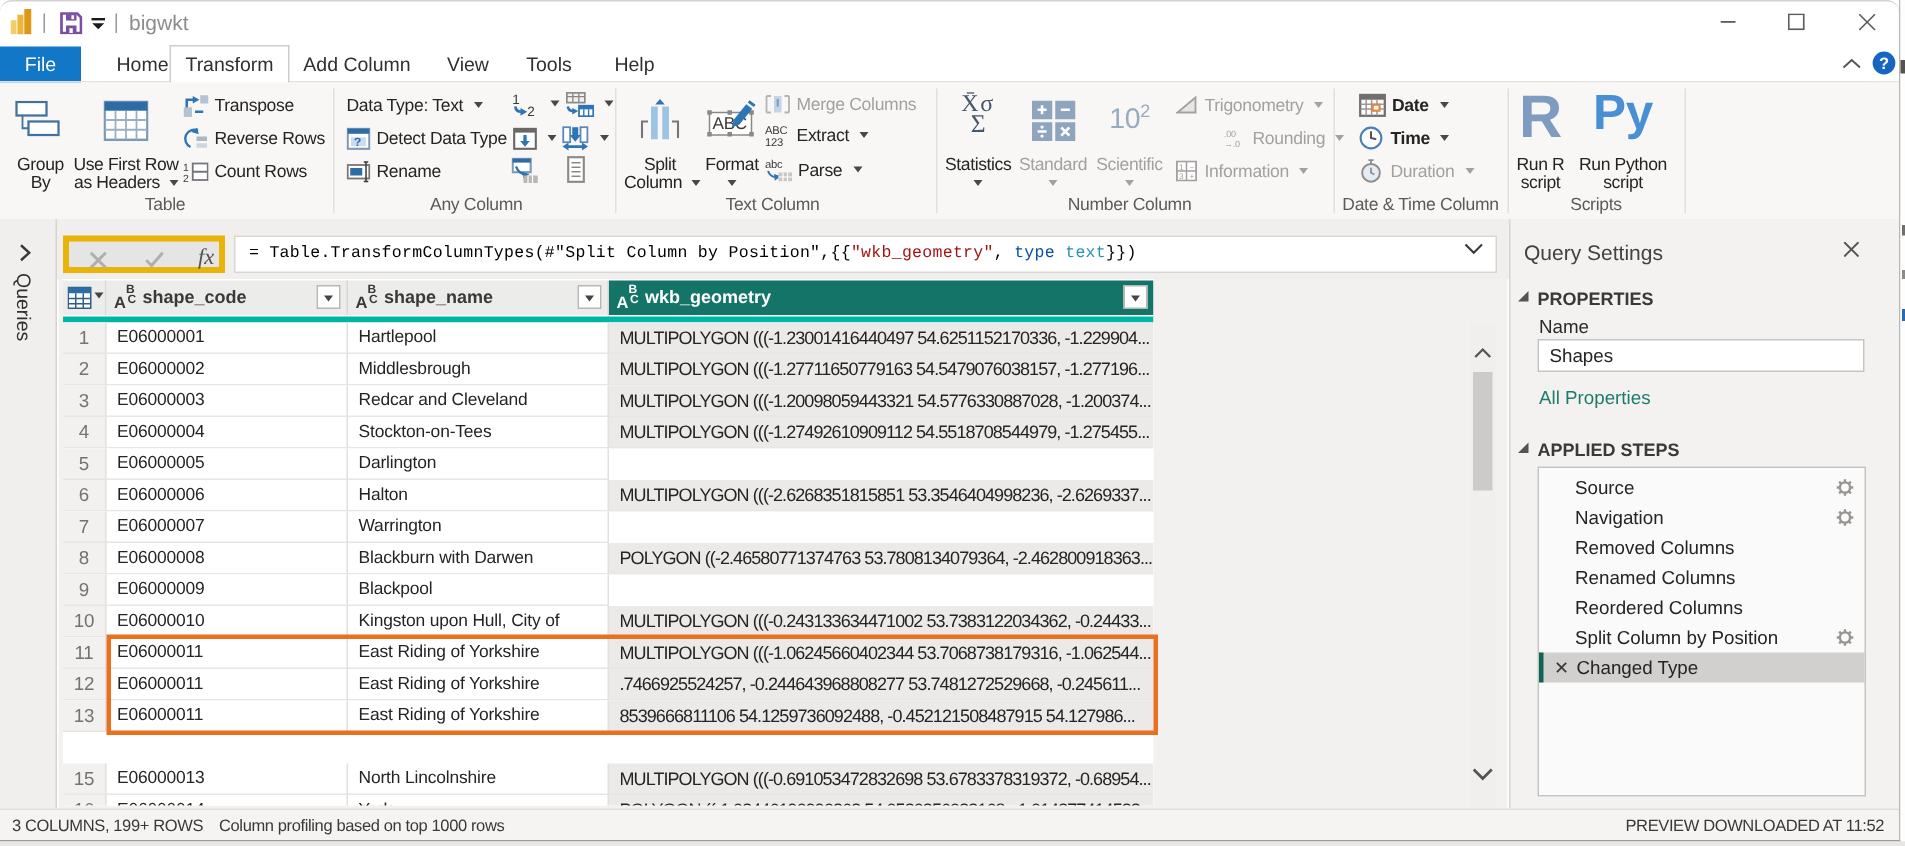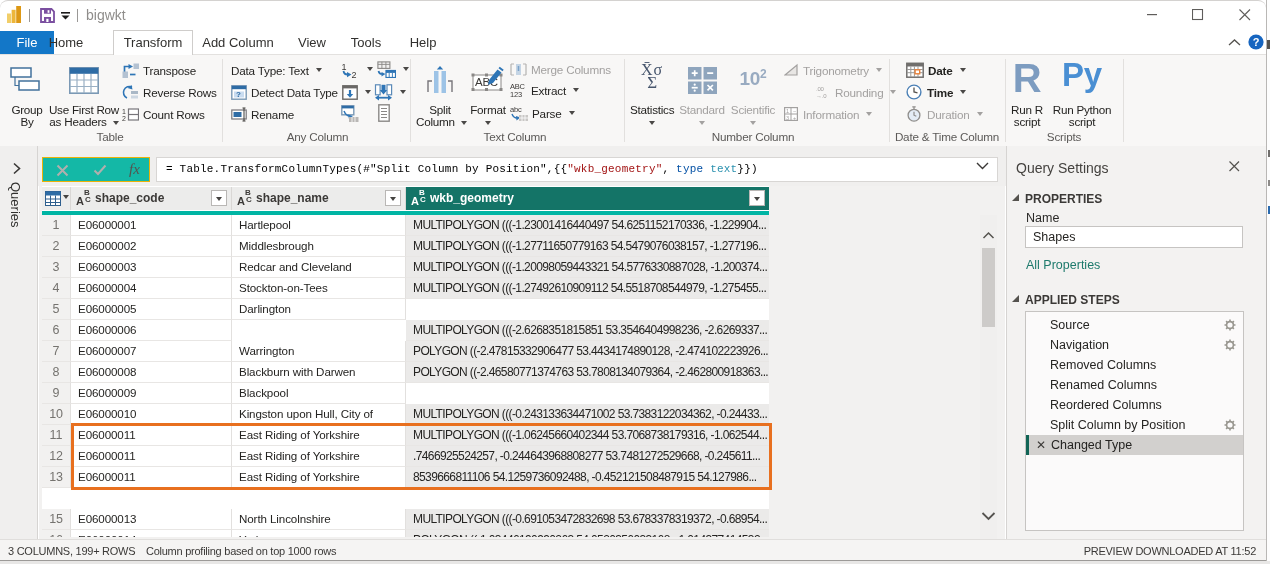--- a/index.html
+++ b/index.html
@@ -35,21 +35,21 @@
 .gray { color:#a3a1a0 !important; }
 .caret { display:inline-block; width:0; height:0; border-left:3.5px solid transparent;
   border-right:3.5px solid transparent; border-top:4px solid #4a4846; margin:0 0 1px 3px; }
 .caret.gray2 { border-top-color:#a3a1a0; }
 .rtext { color:#252422; }
 
 
 #midband { left:0; top:146px; width:1266px; height:40px; background:#f0efee; }
 #sidebar { left:0; top:146px; width:38px; height:393px; background:#f0efee; border-right:1px solid #d6d4d2; }
 #sbartxt { left:8px; top:182px; font-size:13px; color:#31302e; writing-mode:vertical-lr; }
-#fbtns { left:42px; top:157px; width:108px; height:25px; background:#14b8a6; border:1px solid #eab308; }
+#fbtns { left:42px; top:157px; width:108px; height:25px; background:#e5e5e5; border:4px solid #eab308; }
 #fbtns .fx { font-family:"Liberation Serif", serif; font-style:italic; font-size:15px; color:#55534f; }
 #finput { left:156px; top:157px; width:842px; height:25px; background:#fff; border:1px solid #d8d6d4;
   font-family:"Liberation Mono", monospace; font-size:11px; line-height:23px; white-space:pre; 
   padding-left:9px; color:#000; letter-spacing:0.2px;}
 #fchev { left:976px; top:162px; }
 
 
 #gridvoid { left:39px; top:186px; width:966px; height:353px; background:#f2f1f0; }
 #grid { left:42px; top:186px; width:727px; height:351px; background:#fff; overflow:hidden; }
 #ghead { position:absolute; left:0; top:1px; width:727px; height:23px; }
@@ -136,21 +136,21 @@
     </svg>
   <svg class="abs" style="left:1192px; top:9px" width="12" height="12">
       <rect x="0.5" y="0.5" width="10" height="10" fill="none" stroke="#5f5d5b" stroke-width="1.1"></rect>
     </svg>
   <svg class="abs" style="left:1239px; top:9px" width="12" height="12">
       <path d="M0.5 0.5 L11 11 M11 0.5 L0.5 11" stroke="#5f5d5b" stroke-width="1.1"></path>
     </svg>
 
   <div class="abs" id="tabbar"></div>
   <div class="tab" id="tab-file" style="top:31px">File</div>
-  <div class="tab" style="left:38px; top:31px; width:56px;">Home</div>
+  <div class="tab" style="left:67px; top:31px; width:56px;">Home</div>
   <div class="tab" id="tab-active" style="left:113px; top:30px; width:80px;">Transform</div>
   <div class="tab" style="left:195px; top:31px; width:86px;">Add Column</div>
   <div class="tab" style="left:288px; top:31px; width:48px;">View</div>
   <div class="tab" style="left:343px; top:31px; width:46px;">Tools</div>
   <div class="tab" style="left:400px; top:31px; width:46px;">Help</div>
   <div class="abs" id="tabline"></div>
   <svg class="abs" style="left:1228px; top:39px" width="13" height="7">
       <path d="M1 6 L6.5 1 L12 6" stroke="#55534f" stroke-width="1.3" fill="none"></path>
     </svg>
   <svg class="abs" style="left:1248px; top:34px" width="16" height="16">
@@ -354,21 +354,21 @@
             <rect x="15.5" y="14.5" width="13.5" height="12.5" fill="#8fa5bd"></rect>
             <path d="M6.7 3.2 V9.2 M3.7 6.2 H9.7 M19.2 6.2 H25.2" stroke="#fff" stroke-width="1.7"></path>
             <path d="M3.7 20.7 H9.7" stroke="#fff" stroke-width="1.7"></path>
             <circle cx="6.7" cy="17.7" r="1.1" fill="#fff"></circle>
             <circle cx="6.7" cy="23.7" r="1.1" fill="#fff"></circle>
             <path d="M19.5 18 l5.4 5.4 M24.9 18 l-5.4 5.4" stroke="#fff" stroke-width="1.7"></path>
           </svg></div>
         <div class="lbl">Standard<br><span class="caret gray2" style="margin-left:0"></span></div>
       </div>
     <div class="bigbtn gray" style="left:728px; top:5px; width:50px;">
-        <div class="ico" style="top:9px; color:#99abc1; font-size:19px; font-weight:bold;">10<span style="font-size:12px; vertical-align:7px">2</span></div>
+        <div class="ico" style="top:9px; color:#99abc1; font-size:19px; font-weight:normal;">10<span style="font-size:12px; vertical-align:7px">2</span></div>
         <div class="lbl">Scientific<br><span class="caret gray2" style="margin-left:0"></span></div>
       </div>
     <div class="smallrow gray" style="left:784px; top:7px">
         <svg width="15" height="14" viewBox="0 0 15 14" style="">
           <path d="M1 12 L13 12 L13 2 Z" fill="#e8e6e4" stroke="#a3a1a0" stroke-width="1.2"></path>
         </svg> 
         <span>Trigonometry</span> 
         <span class="caret gray2"></span>
       </div>
     <div class="smallrow gray" style="left:816px; top:29px">
@@ -506,27 +506,27 @@
         <div class="cwkb">MULTIPOLYGON (((-1.27492610909112 54.5518708544979, -1.275455...</div>
       </div>
     <div class="grow" style="top:113px">
         <div class="cnum">5</div>
         <div class="ccode">E06000005</div>
         <div class="cname">Darlington</div>
       </div>
     <div class="grow" style="top:134px">
         <div class="cnum">6</div>
         <div class="ccode">E06000006</div>
+        <div class="cname">Halton</div>
         <div class="cwkb">MULTIPOLYGON (((-2.6268351815851 53.3546404998236, -2.6269337...</div>
       </div>
     <div class="grow" style="top:155px">
         <div class="cnum">7</div>
         <div class="ccode">E06000007</div>
         <div class="cname">Warrington</div>
-        <div class="cwkb">POLYGON ((-2.47815332906477 53.4434174890128, -2.474102223926...</div>
       </div>
     <div class="grow" style="top:176px">
         <div class="cnum">8</div>
         <div class="ccode">E06000008</div>
         <div class="cname">Blackburn with Darwen</div>
         <div class="cwkb">POLYGON ((-2.46580771374763 53.7808134079364, -2.462800918363...</div>
       </div>
     <div class="grow" style="top:197px">
         <div class="cnum">9</div>
         <div class="ccode">E06000009</div>

